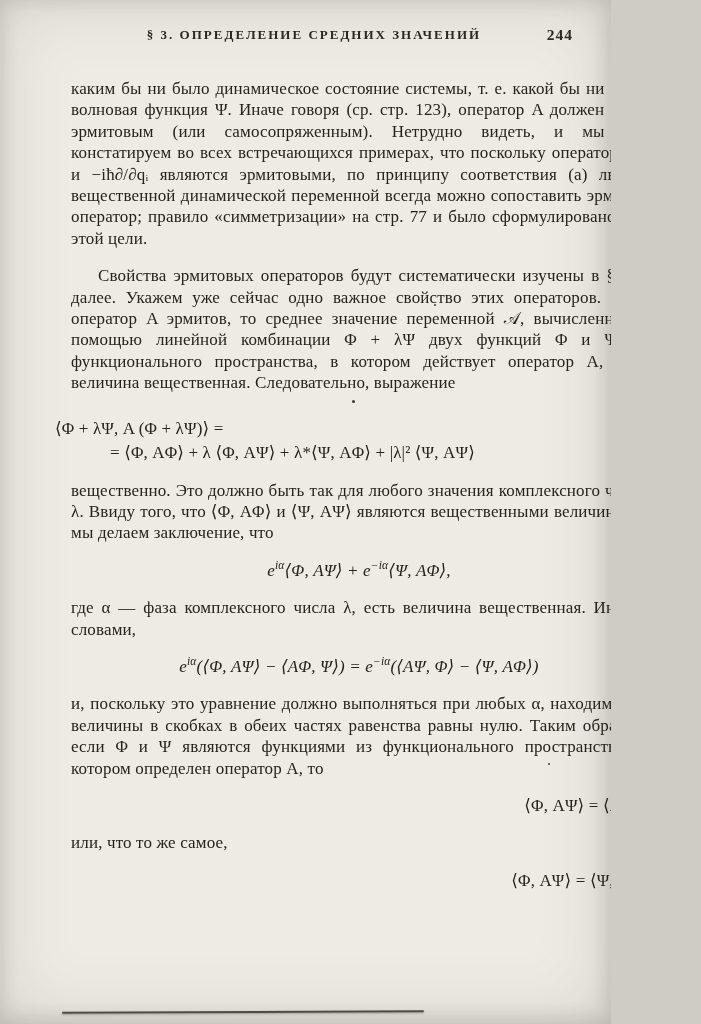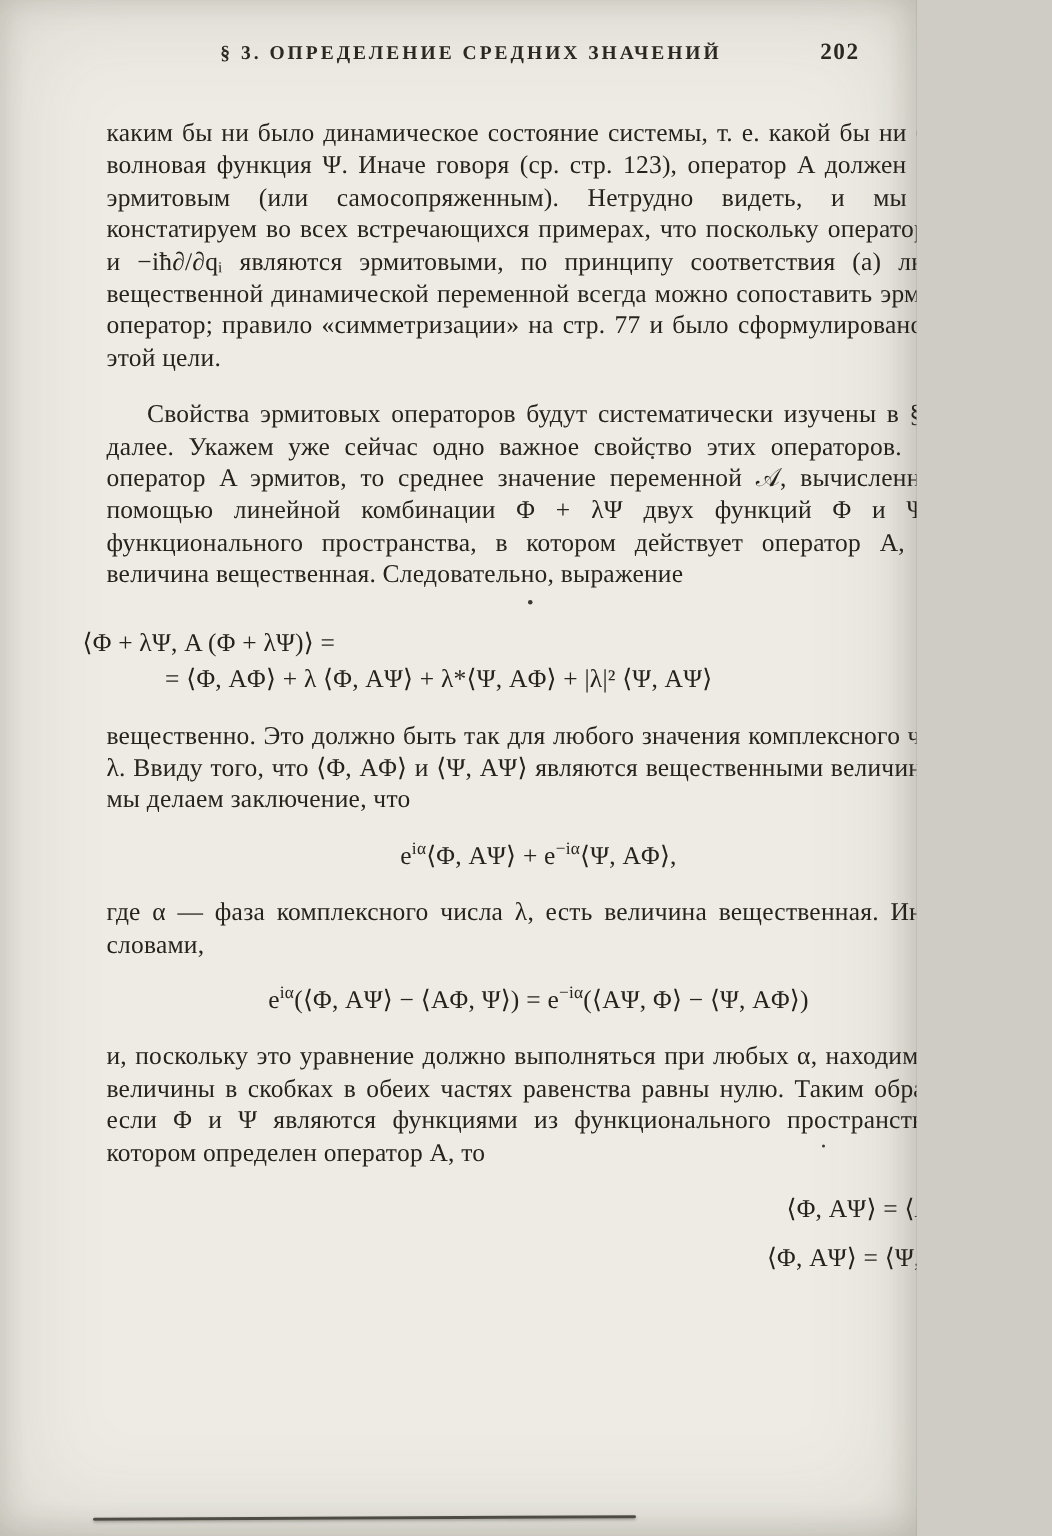--- a/index.html
+++ b/index.html
@@ -32,21 +32,21 @@
     .content {
       position: absolute; top: 62px; left: 55px; width: 608px;
       font-size: 17px; line-height: 21.4px;
       text-align: justify;
       letter-spacing: 0.15px;
     }
     p.para { margin: 16px; }
     p.indent { text-indent: 27px; }
     .equation { margin: 24px 0 10px; font-size: 17px; }
     .eq-line2 { margin-left: 55px; margin-top: 3px; }
-    .equation.centered { text-align: center; margin: 12px 0; }
+    .equation.centered { text-align: center; margin: 12px 0; font-style: italic; }
     .equation.numbered { position: relative; text-align: right; margin: 12px 0; }
     .eq-number { position: absolute; right: 0; top: 0; }
     sup { font-size: 0.68em; line-height: 0; }
     .speck { position: absolute; background: #3c382f; border-radius: 50%; }
     .speck-1 { left: 352px; top: 400px; width: 3px; height: 3px; }
     .speck-2 { left: 434px; top: 304px; width: 2px; height: 2px; }
     .speck-3 { left: 548px; top: 763px; width: 2px; height: 2px; }
     .scan-line {
       position: absolute; left: 62px; bottom: 11px;
       width: 362px; height: 2px;
@@ -56,21 +56,21 @@
       box-shadow: 0 1px 2px rgba(42,39,33,0.35);
     }
   </style>
 </head>
 <body>
 
 <div class="page">
 
   <header class="running-head">
     <span class="head-title">§ 3. ОПРЕДЕЛЕНИЕ СРЕДНИХ ЗНАЧЕНИЙ</span>
-    <span class="page-num">202</span>
+    <span class="page-num">244</span>
   </header>
 
   <main class="content">
 
     <p class="para">каким бы ни было динамическое состояние системы, т. е. какой бы ни была волновая функция Ψ. Иначе говоря (ср. стр. 123), оператор A должен быть эрмитовым (или самосопряженным). Нетрудно видеть, и мы это констатируем во всех встречающихся примерах, что поскольку операторы qᵢ и −iħ∂/∂qᵢ являются эрмитовыми, по принципу соответствия (а) любой вещественной динамической переменной всегда можно сопоставить эрмитов оператор; правило «симметризации» на стр. 77 и было сформулировано для этой цели.</p>
 
     <p class="para indent">Свойства эрмитовых операторов будут систематически изучены в § 5 и далее. Укажем уже сейчас одно важное свойство этих операторов. Если оператор A эрмитов, то среднее значение переменной 𝒜, вычисленное с помощью линейной комбинации Φ + λΨ двух функций Φ и Ψ из функционального пространства, в котором действует оператор A, есть величина вещественная. Следовательно, выражение</p>
 
     <div class="equation">
       <div class="eq-line1">⟨Φ + λΨ, A (Φ + λΨ)⟩ =</div>
@@ -85,20 +85,21 @@
 
     <div class="equation centered"><span>e</span><sup>iα</sup><span>(⟨Φ, AΨ⟩ − ⟨AΦ, Ψ⟩) = e</span><sup>−iα</sup><span>(⟨AΨ, Φ⟩ − ⟨Ψ, AΦ⟩)</span></div>
 
     <p class="para">и, поскольку это уравнение должно выполняться при любых α, находим, что величины в скобках в обеих частях равенства равны нулю. Таким образом, если Φ и Ψ являются функциями из функционального пространства, в котором определен оператор A, то</p>
 
     <div class="equation numbered">
       <span class="eq-formula">⟨Φ, AΨ⟩ = ⟨AΦ, Ψ⟩</span>
       <span class="eq-number">(8)</span>
     </div>
 
+    <p class="para">или, что то же самое,</p>
 
     <div class="equation numbered">
       <span class="eq-formula">⟨Φ, AΨ⟩ = ⟨Ψ, AΦ⟩*.</span>
       <span class="eq-number">(8′)</span>
     </div>
 
 
 
   </main>
 

